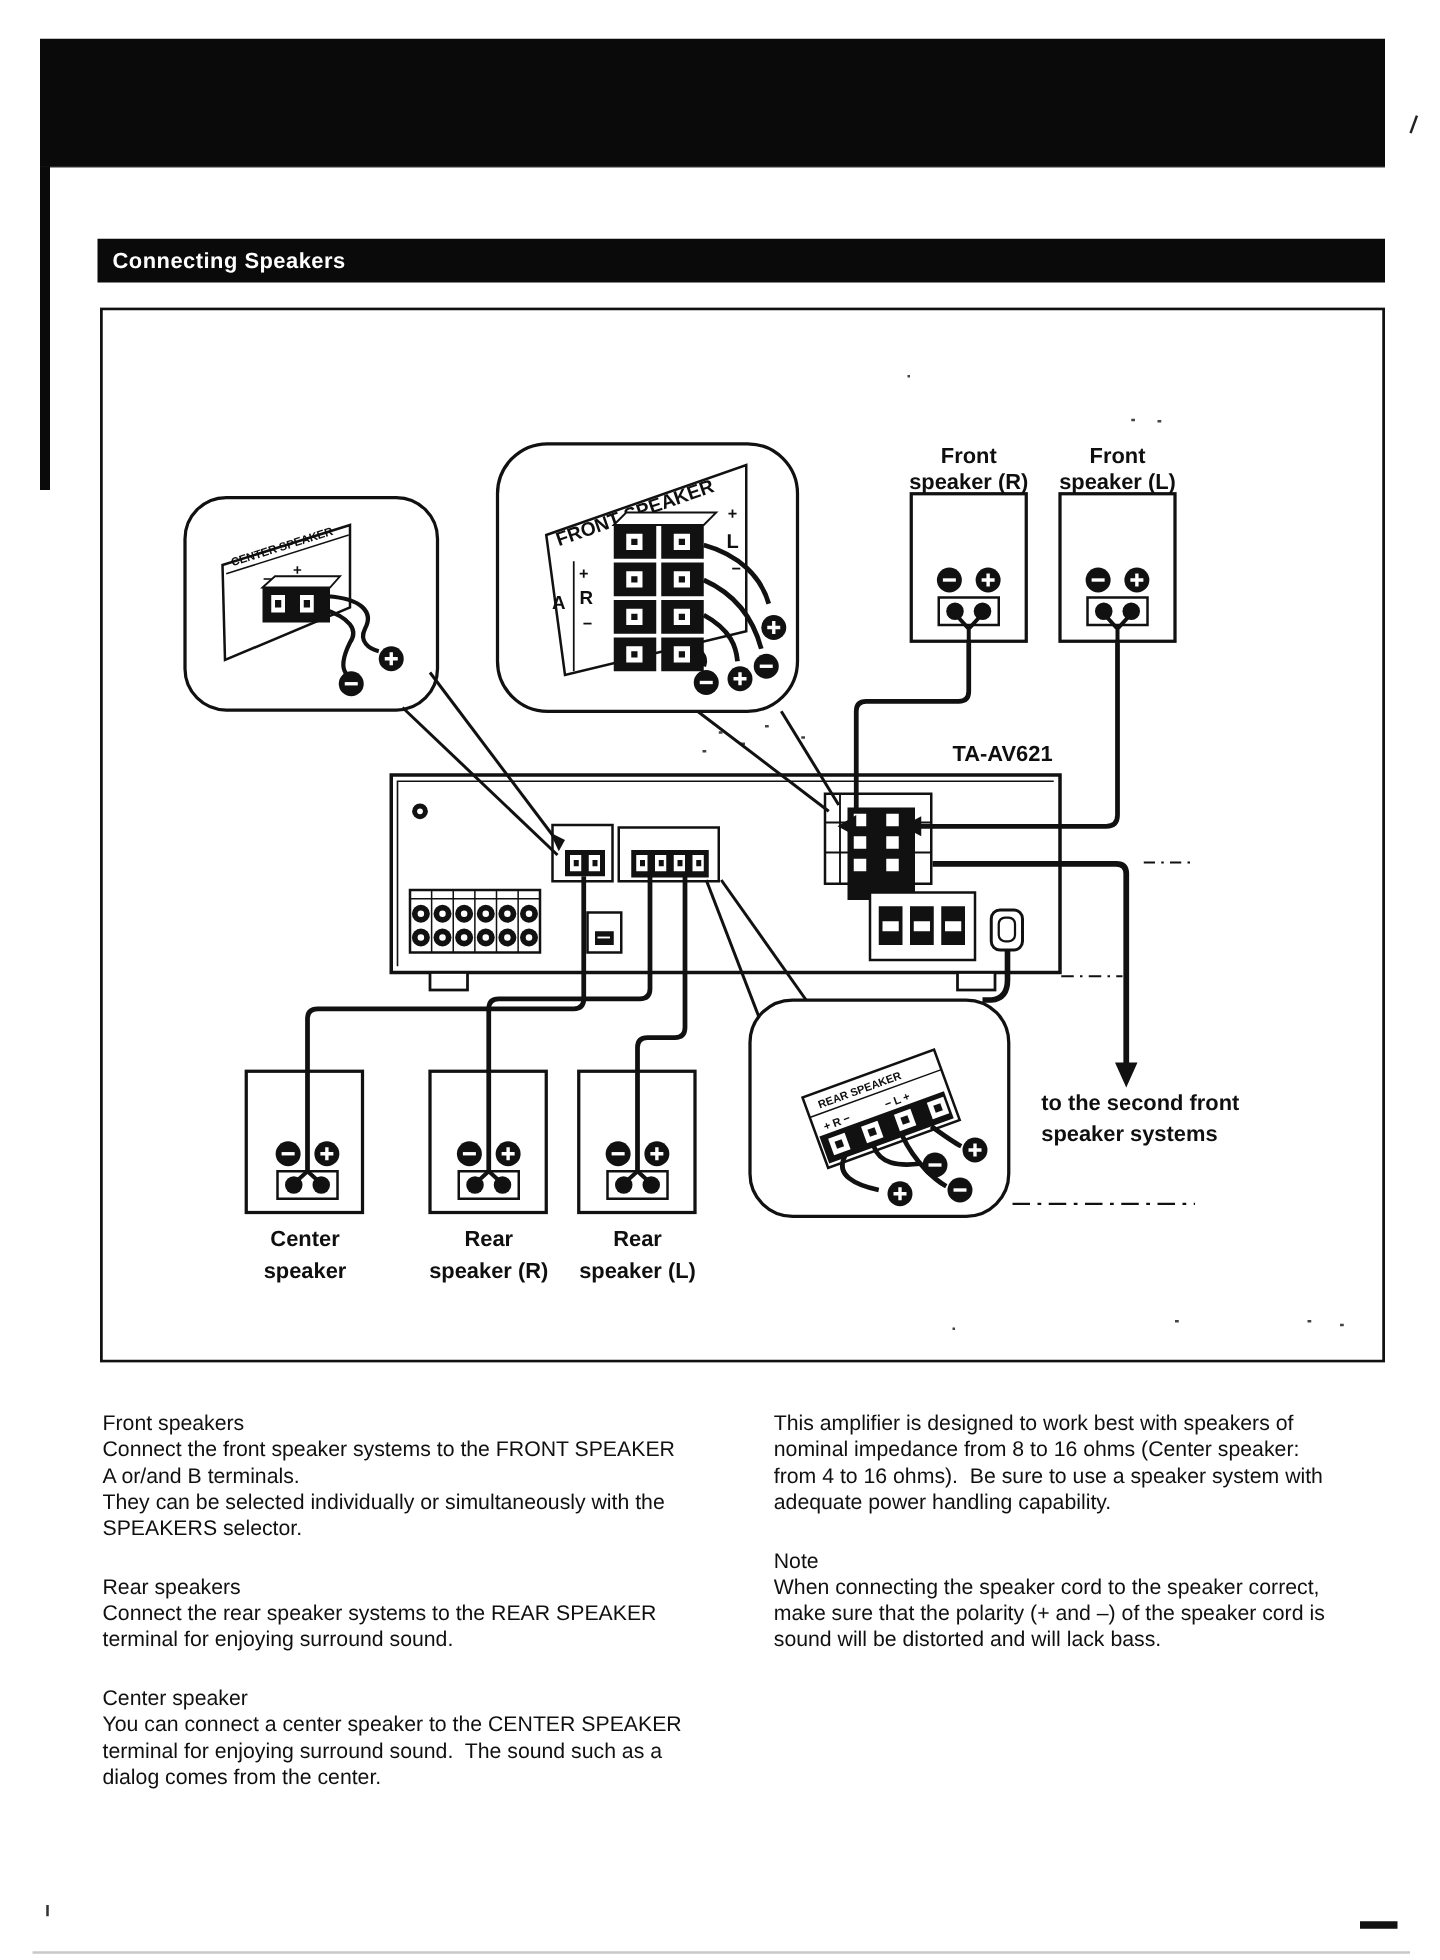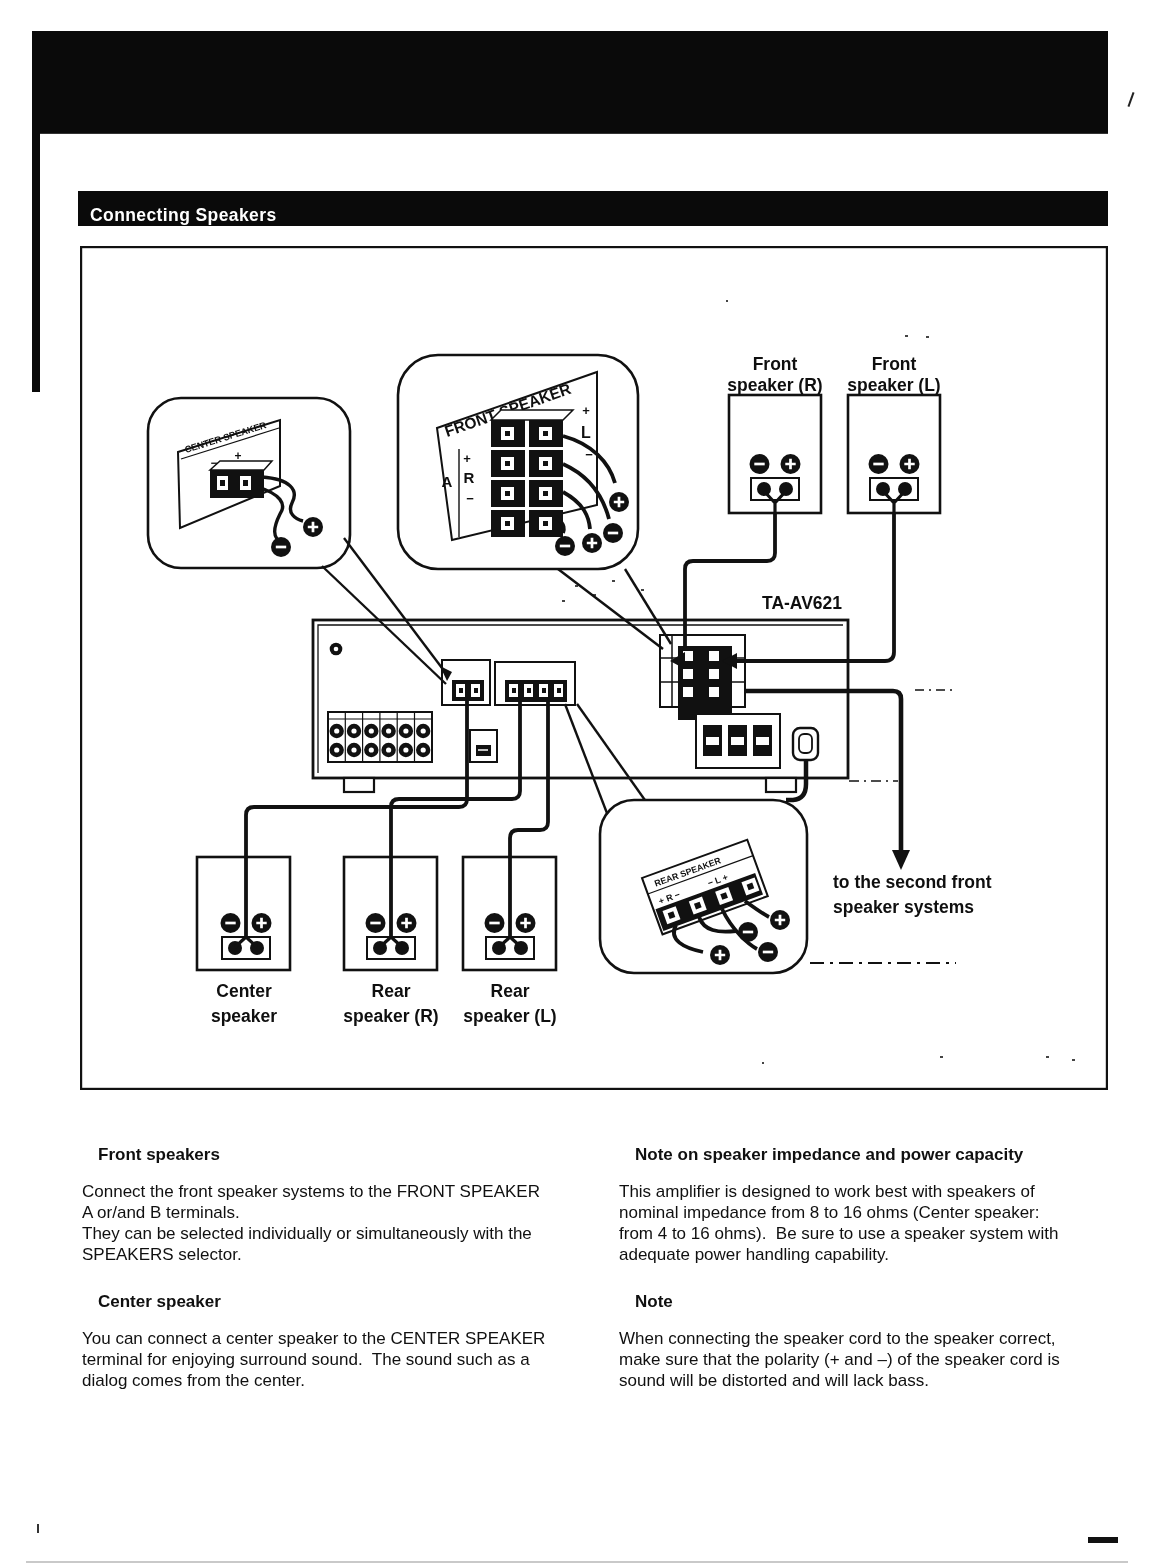--- a/index.html
+++ b/index.html
@@ -1,31 +1,31 @@
 <!DOCTYPE html>
 <html><head>
 <meta charset="utf-8">
 <style>
   html,body{margin:0;padding:0;background:#ffffff}
   body{position:relative;width:1152px;height:1568px;font-family:"Liberation Sans",sans-serif;color:#101010;overflow:hidden}
   .top-bar{position:absolute;left:32px;top:31px;width:1076px;height:102px;background:#0a0a0a;box-shadow:0 1px 0 #333}
   .left-strip{position:absolute;left:32px;top:133px;width:8px;height:259px;background:#0a0a0a}
   .slash{position:absolute;left:1130px;top:92px;width:2px;height:15px;background:#222;transform:rotate(20deg)}
   .section-bar{position:absolute;left:78px;top:191px;width:1030px;height:35px;background:#0a0a0a;color:#fff;
-    display:flex;align-items:flex-end;padding-left:12px;box-sizing:border-box;
+    display:flex;align-items:center;padding-left:12px;box-sizing:border-box;
     font-size:17.5px;font-weight:700;letter-spacing:.4px}
   .figure{position:absolute;left:80px;top:246px;width:1028px;height:608px}
   svg{display:block}
   svg text{font-family:"Liberation Sans",sans-serif;fill:#0f0f0f}
   .tb{font-weight:700}
   .col{position:absolute;font-size:17px}
   .col-left{left:82px;top:1128px}
   .col-right{left:619px;top:1128px}
   .sec{margin:0 0 26px 0}
-  .sec h3{margin:16px;font-size:17px;line-height:21px;font-weight:700}
+  .sec h3{margin:0;font-size:17px;line-height:21px;font-weight:400}
   .lns div{line-height:21px;white-space:pre}
   .bottom-dash{position:absolute;left:1088px;top:1537px;width:30px;height:6px;background:#111}
   .bottom-line{position:absolute;left:26px;top:1561px;width:1102px;height:2px;background:#c9c9c9}
   .bl-mark{position:absolute;left:37px;top:1524px;width:2px;height:9px;background:#333}
 </style>
 </head>
 <body>
 
 <div class="top-bar"></div>
 <div class="left-strip"></div>
@@ -323,32 +323,38 @@
     <div class="lns">
         <div>Connect the front speaker systems to the FRONT SPEAKER</div>
         <div>A or/and B terminals.</div>
       </div>
     <div class="lns">
         <div>They can be selected individually or simultaneously with the</div>
         <div>SPEAKERS selector.</div>
       </div>
   </div>
   <div class="sec">
+    <h3>Rear speakers</h3>
+    <div class="lns">
+        <div>Connect the rear speaker systems to the REAR SPEAKER</div>
+        <div>terminal for enjoying surround sound.</div>
+      </div>
+  </div>
+  <div class="sec">
     <h3>Center speaker</h3>
     <div class="lns">
         <div>You can connect a center speaker to the CENTER SPEAKER</div>
         <div>terminal for enjoying surround sound.  The sound such as a</div>
         <div>dialog comes from the center.</div>
       </div>
   </div>
 </div>
 
 <div class="col col-right">
   <div class="sec">
-    <h3>Note on speaker impedance and power capacity</h3>
     <div class="lns">
         <div>This amplifier is designed to work best with speakers of</div>
         <div>nominal impedance from 8 to 16 ohms (Center speaker:</div>
         <div>from 4 to 16 ohms).  Be sure to use a speaker system with</div>
         <div>adequate power handling capability.</div>
       </div>
   </div>
   <div class="sec">
     <h3>Note</h3>
     <div class="lns">

